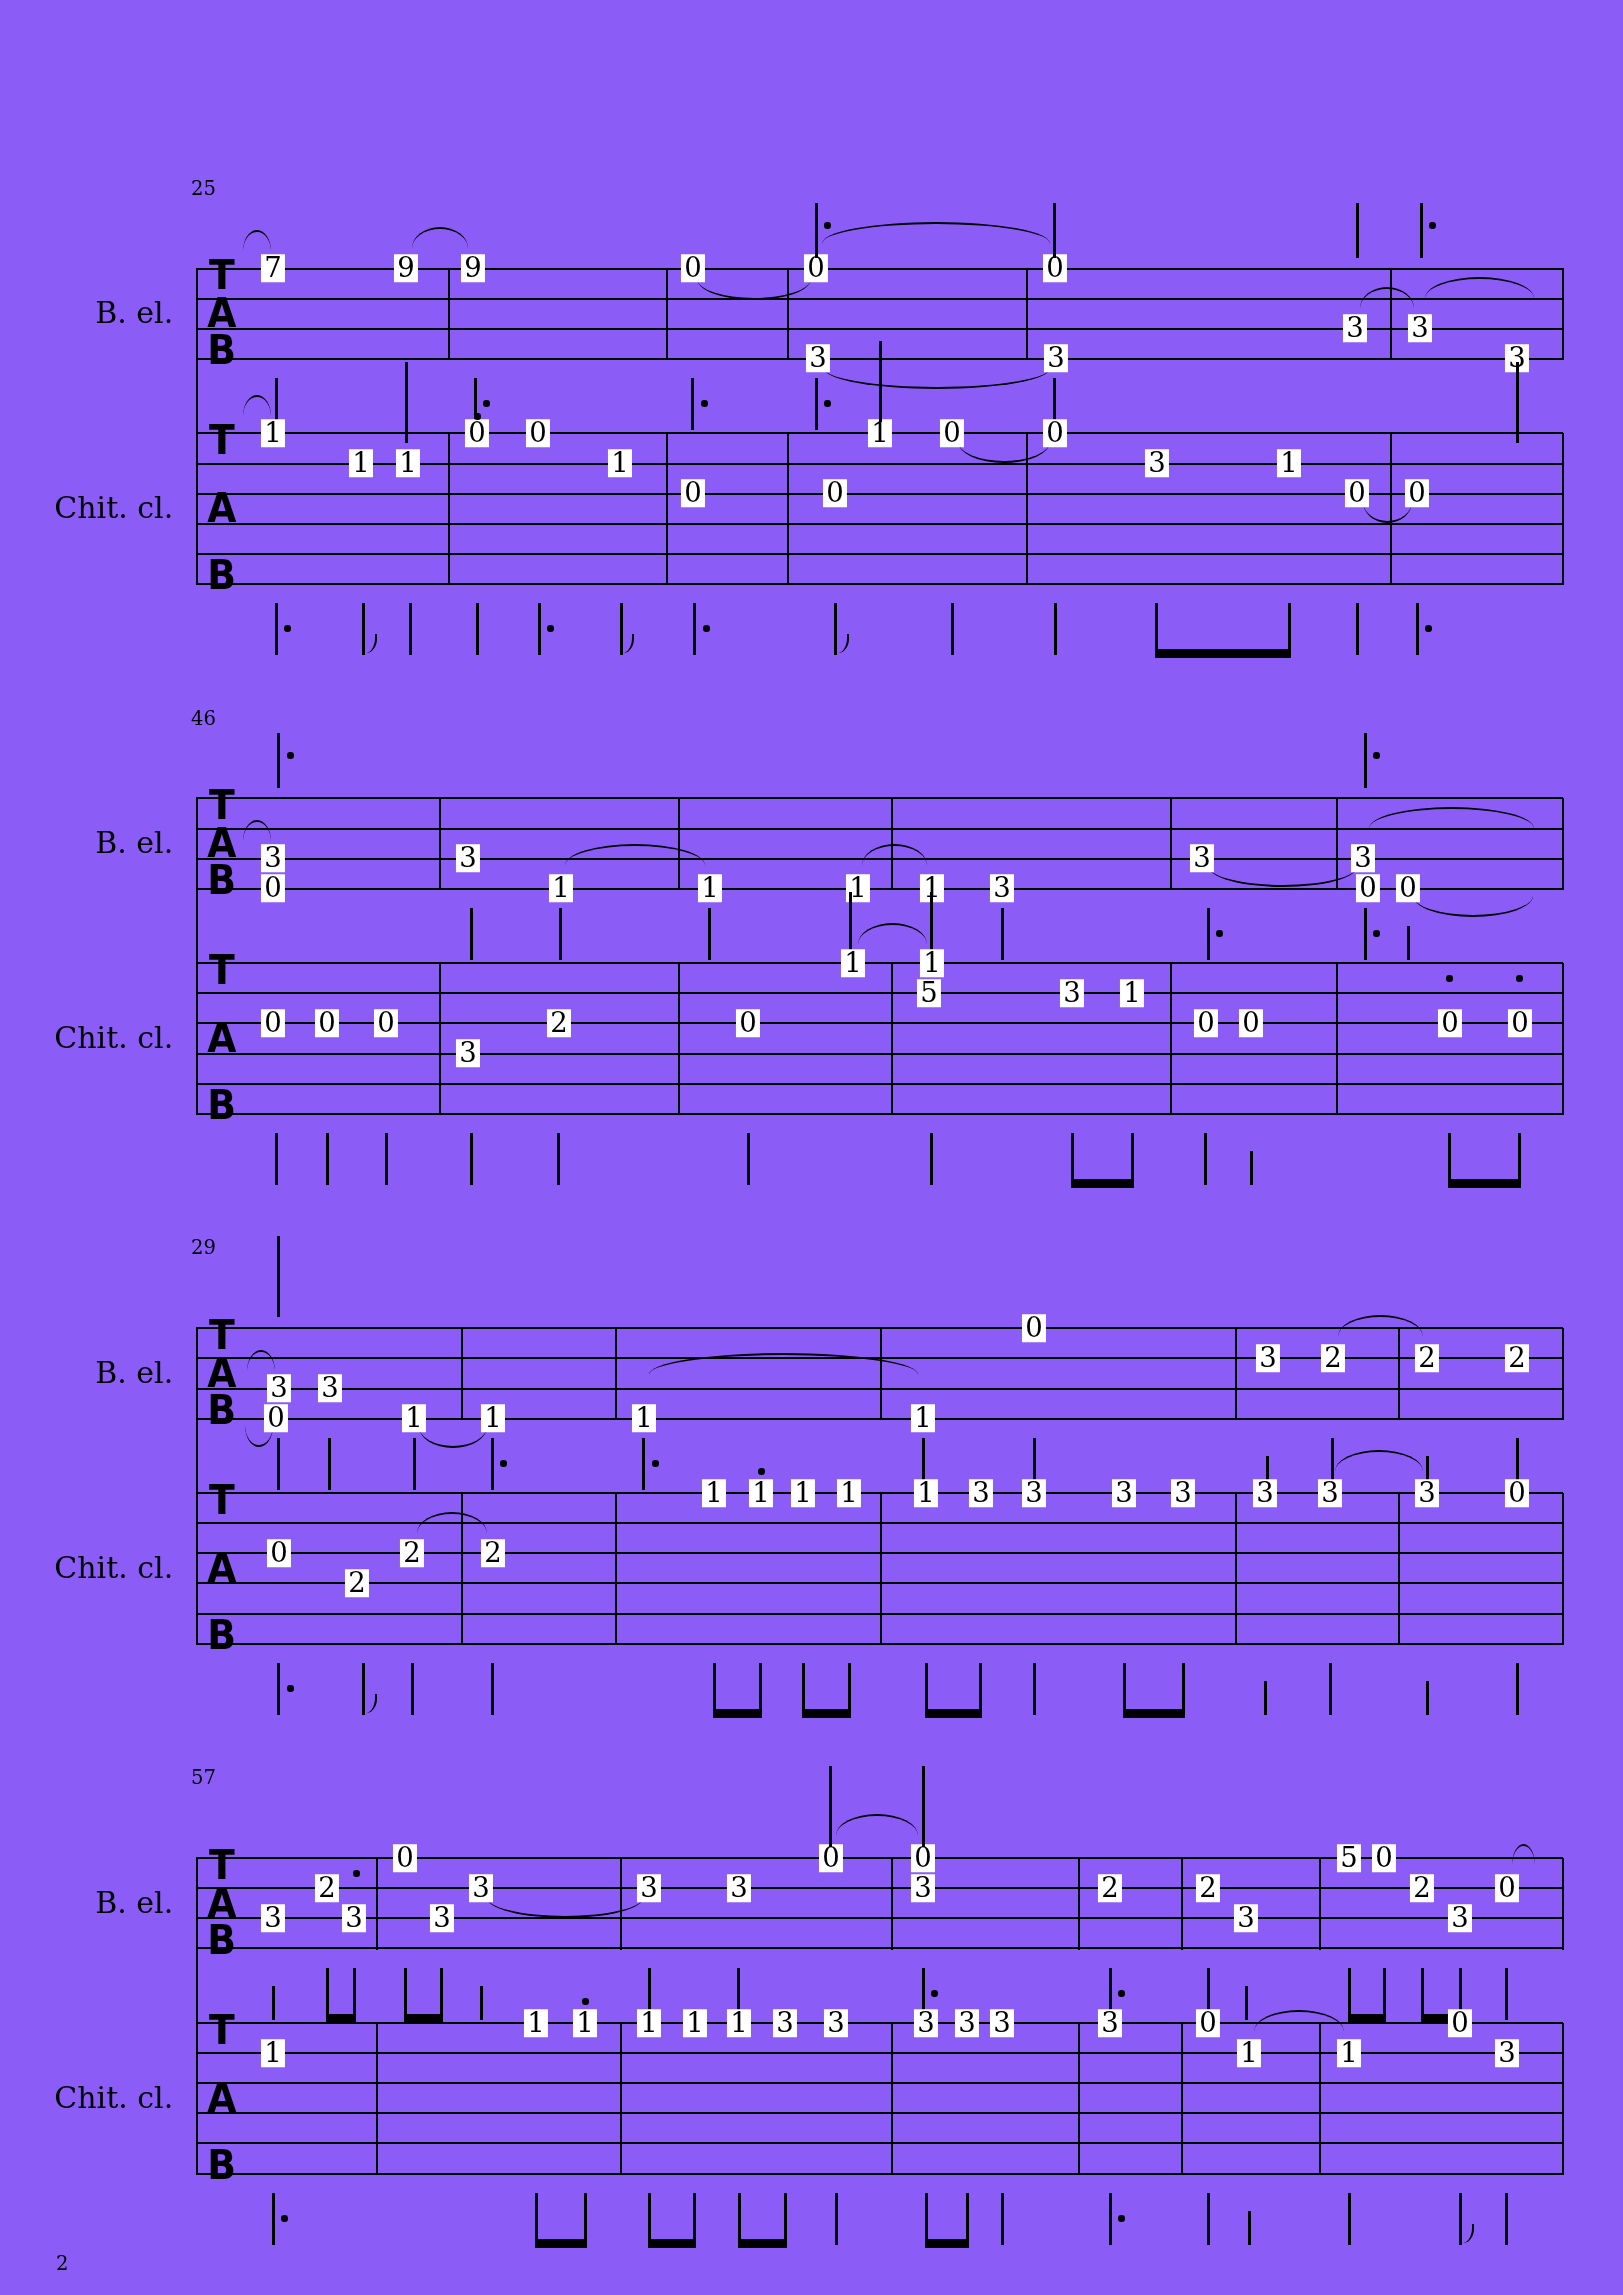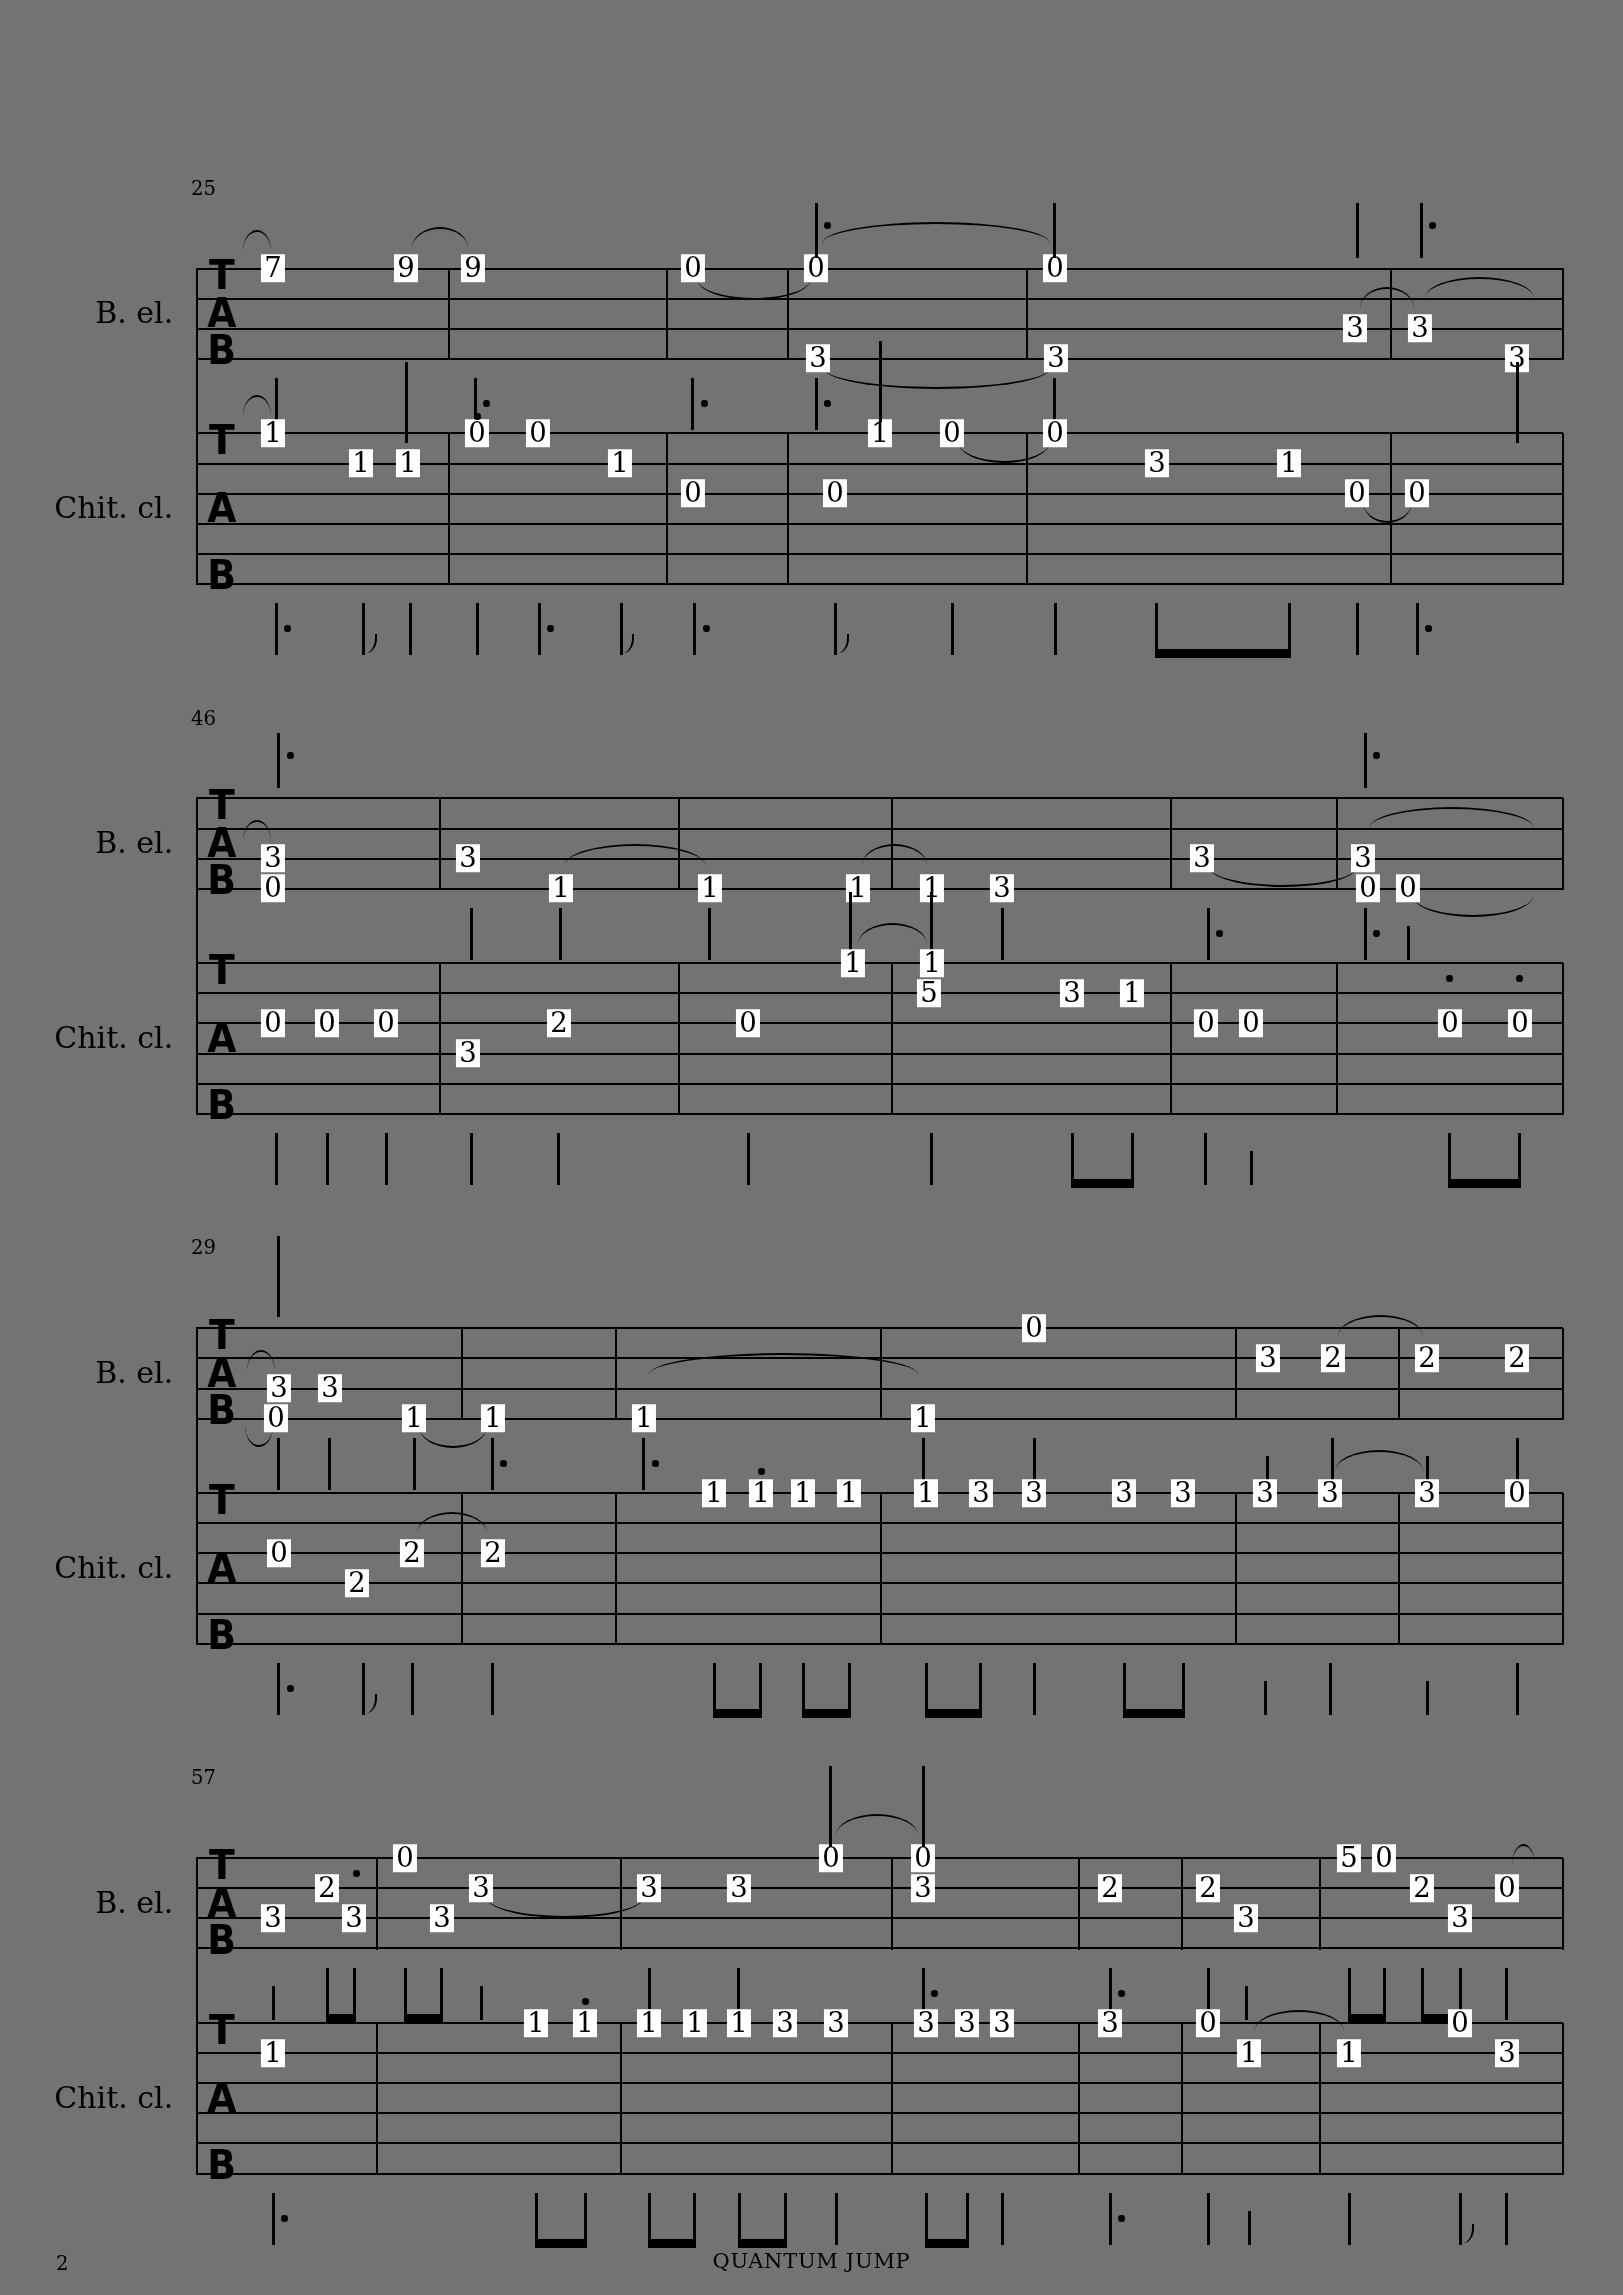--- a/index.html
+++ b/index.html
@@ -1,16 +1,16 @@
 <!DOCTYPE html>
 <html style="font-size:10.5px"><head>
 <meta charset="utf-8">
 <style>
   html,body{margin:0;padding:0;background:#e8e8e8;}
-  #sheet{position:relative;width:1623px;height:2295px;background:#737373;overflow:hidden;
+  #sheet{position:relative;width:1623px;height:2295px;background:#8b5cf6;overflow:hidden;
          font-family:"DejaVu Serif", serif;color:#000;}
   .stline{position:absolute;height:2px;background:#000;}
   .bar{position:absolute;width:2px;background:#000;}
   .note{position:absolute;transform:translate(-50%,-50%);background:#fff;padding:0 3.3px;
         font-size:27.5px;line-height:1;font-family:"DejaVu Serif", serif;}
   .mnum{position:absolute;font-size:19.6px;font-family:"DejaVu Serif", serif;}
   .ilabel{position:absolute;width:183px;text-align:right;font-size:30px;font-family:"DejaVu Serif", serif;}
   .clef{position:absolute;display:flex;flex-direction:column;justify-content:space-between;
         align-items:center;width:43px;}
   .clef span{font-family:"DejaVu Sans", sans-serif;font-weight:800;font-size:41px;line-height:.82;
@@ -481,15 +481,14 @@
       <div class="stem" style="left: 693px; top: 2193px; height: 55px;"></div>
       <div class="beambar" style="left: 648px; top: 2239px; width: 48px;"></div>
       <div class="stem" style="left: 738px; top: 2193px; height: 55px;"></div>
       <div class="stem" style="left: 784px; top: 2193px; height: 55px;"></div>
       <div class="beambar" style="left: 738px; top: 2239px; width: 48px;"></div>
       <div class="stem" style="left: 925px; top: 2193px; height: 55px;"></div>
       <div class="stem" style="left: 966px; top: 2193px; height: 55px;"></div>
       <div class="beambar" style="left: 925px; top: 2239px; width: 43px;"></div>
     </div>
   <div class="footer-num" style="left: 56px; top: 2252px;">2</div>
-  <div class="footer-title" style="top: 2249px;">QUANTUM JUMP</div>
 </div>
 
 
 </body></html>

